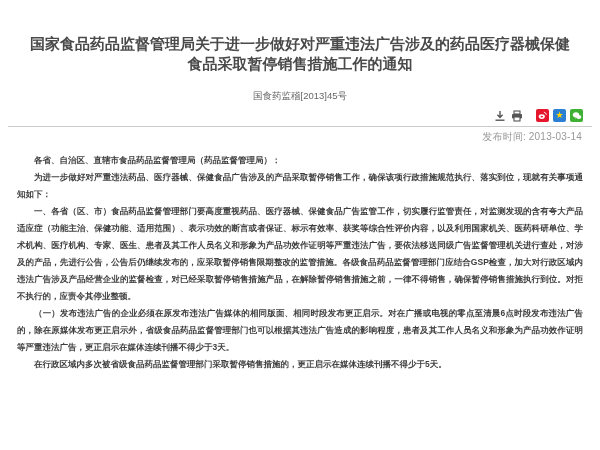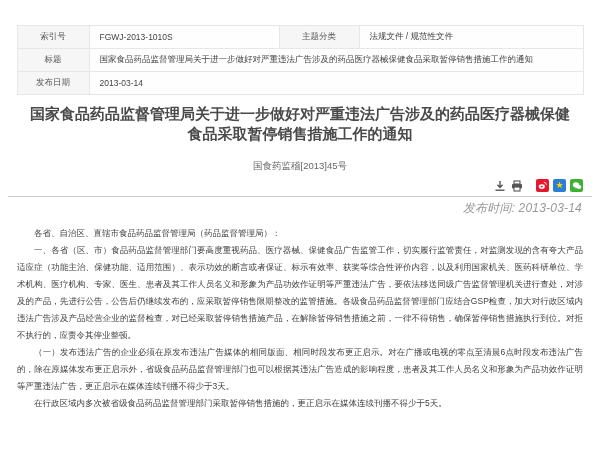--- a/index.html
+++ b/index.html
@@ -35,50 +35,32 @@
     margin: 6px 17px 0 0;
     display: flex; justify-content: flex-end; align-items: center; gap: 4px;
     height: 13px;
   }
   .tool-btn { width: 13px; height: 13px; display: inline-flex; align-items: center; justify-content: center; cursor: pointer; }
   .tool-btn svg { display: block; }
   .share-gap { width: 5px; }
   .share-btn { border-radius: 2px; font-size: 9px; line-height: 13px; text-align: center; }
 
   .rule { border: 0; border-top: 1px solid #ccc; margin: 4px 8px 0 8px; }
-  .publish-time { margin: 3px 18px 0 0; text-align: right; font-size: 12px; color: #999; font-style: italic; }
+  .publish-time { margin: 3px 18px 0 0; text-align: right; font-size: 10px; color: #999; }
   .publish-time span { letter-spacing: 0.2px; }
 
   
   .doc-body { margin: 8px 17px 0 17px; font-size: 8.5px; line-height: 17px; color: #3f3f3f; text-align: justify; }
-  .doc-body p { text-indent: 2em; margin: 0; }
+  .doc-body p { text-indent: 2em; margin: 0; font-weight: bold; }
 </style>
 </head>
 <body>
 
 <div class="page">
 
-  <table class="meta-table">
-    <tbody>
-        <tr>
-      <td class="lbl">索引号</td>
-      <td class="val col-v1">FGWJ-2013-1010S</td>
-      <td class="lbl lbl2">主题分类</td>
-      <td class="val">法规文件 / 规范性文件</td>
-    </tr>
-    <tr>
-      <td class="lbl">标题</td>
-      <td class="val" colspan="3">国家食品药品监督管理局关于进一步做好对严重违法广告涉及的药品医疗器械保健食品采取暂停销售措施工作的通知</td>
-    </tr>
-    <tr>
-      <td class="lbl">发布日期</td>
-      <td class="val" colspan="3">2013-03-14</td>
-    </tr>
-  </tbody>
-    </table>
 
   <div class="doc-title">国家食品药品监督管理局关于进一步做好对严重违法广告涉及的药品医疗器械保健食品采取暂停销售措施工作的通知</div>
   <div class="doc-number">国食药监稽[2013]45号</div>
 
   <div class="toolbar">
     <span class="tool-btn">
       <svg width="12" height="12" viewBox="0 0 12 12">
         <path d="M6 1v6M3.4 4.8L6 7.4l2.6-2.6" stroke="#555" stroke-width="1.4" fill="none"></path>
         <path d="M1.5 9.5h9v1.4h-9z" fill="#555"></path>
       </svg>
@@ -110,19 +92,20 @@
 
   <hr class="rule">
 
   <div class="publish-time">
     <span>发布时间:</span>
     <span>2013-03-14</span>
   </div>
 
   <div class="doc-body">
     <p>各省、自治区、直辖市食品药品监督管理局（药品监督管理局）：</p>
+    <p>为进一步做好对严重违法药品、医疗器械、保健食品广告涉及的产品采取暂停销售工作，确保该项行政措施规范执行、落实到位，现就有关事项通知如下：</p>
     <p>一、各省（区、市）食品药品监督管理部门要高度重视药品、医疗器械、保健食品广告监管工作，切实履行监管责任，对监测发现的含有夸大产品适应症（功能主治、保健功能、适用范围）、表示功效的断言或者保证、标示有效率、获奖等综合性评价内容，以及利用国家机关、医药科研单位、学术机构、医疗机构、专家、医生、患者及其工作人员名义和形象为产品功效作证明等严重违法广告，要依法移送同级广告监督管理机关进行查处，对涉及的产品，先进行公告，公告后仍继续发布的，应采取暂停销售限期整改的监管措施。各级食品药品监督管理部门应结合GSP检查，加大对行政区域内违法广告涉及产品经营企业的监督检查，对已经采取暂停销售措施产品，在解除暂停销售措施之前，一律不得销售，确保暂停销售措施执行到位。对拒不执行的，应责令其停业整顿。</p>
     <p>（一）发布违法广告的企业必须在原发布违法广告媒体的相同版面、相同时段发布更正启示。对在广播或电视的零点至清晨6点时段发布违法广告的，除在原媒体发布更正启示外，省级食品药品监督管理部门也可以根据其违法广告造成的影响程度，患者及其工作人员名义和形象为产品功效作证明等严重违法广告，更正启示在媒体连续刊播不得少于3天。</p>
     <p>在行政区域内多次被省级食品药品监督管理部门采取暂停销售措施的，更正启示在媒体连续刊播不得少于5天。</p>
 
   </div>
 
 </div>
 
 </body></html>

